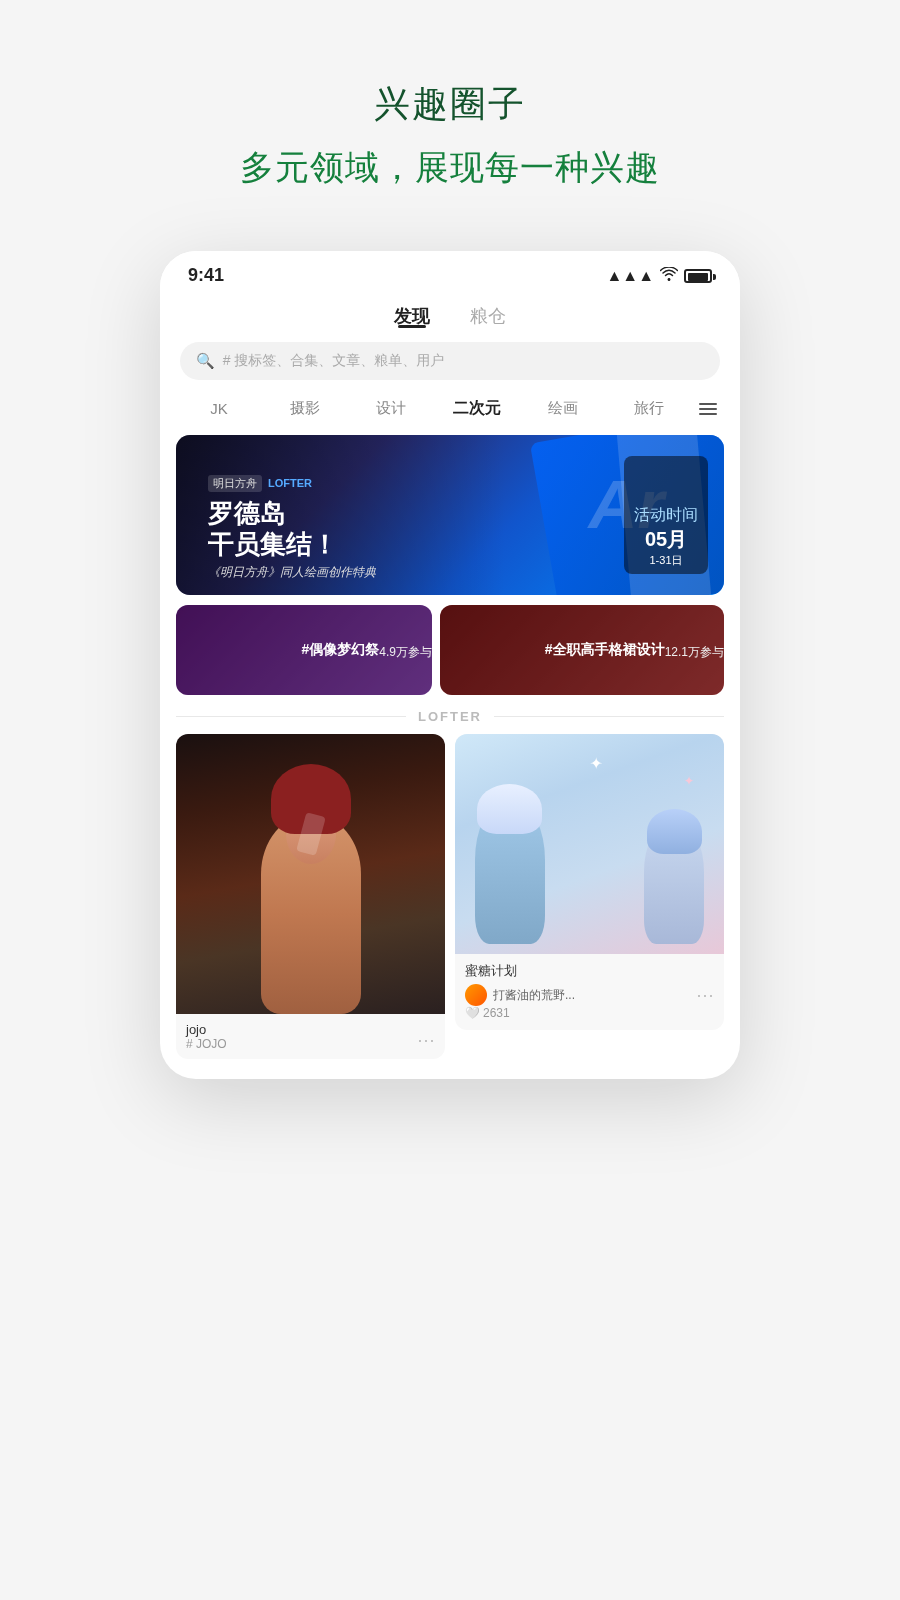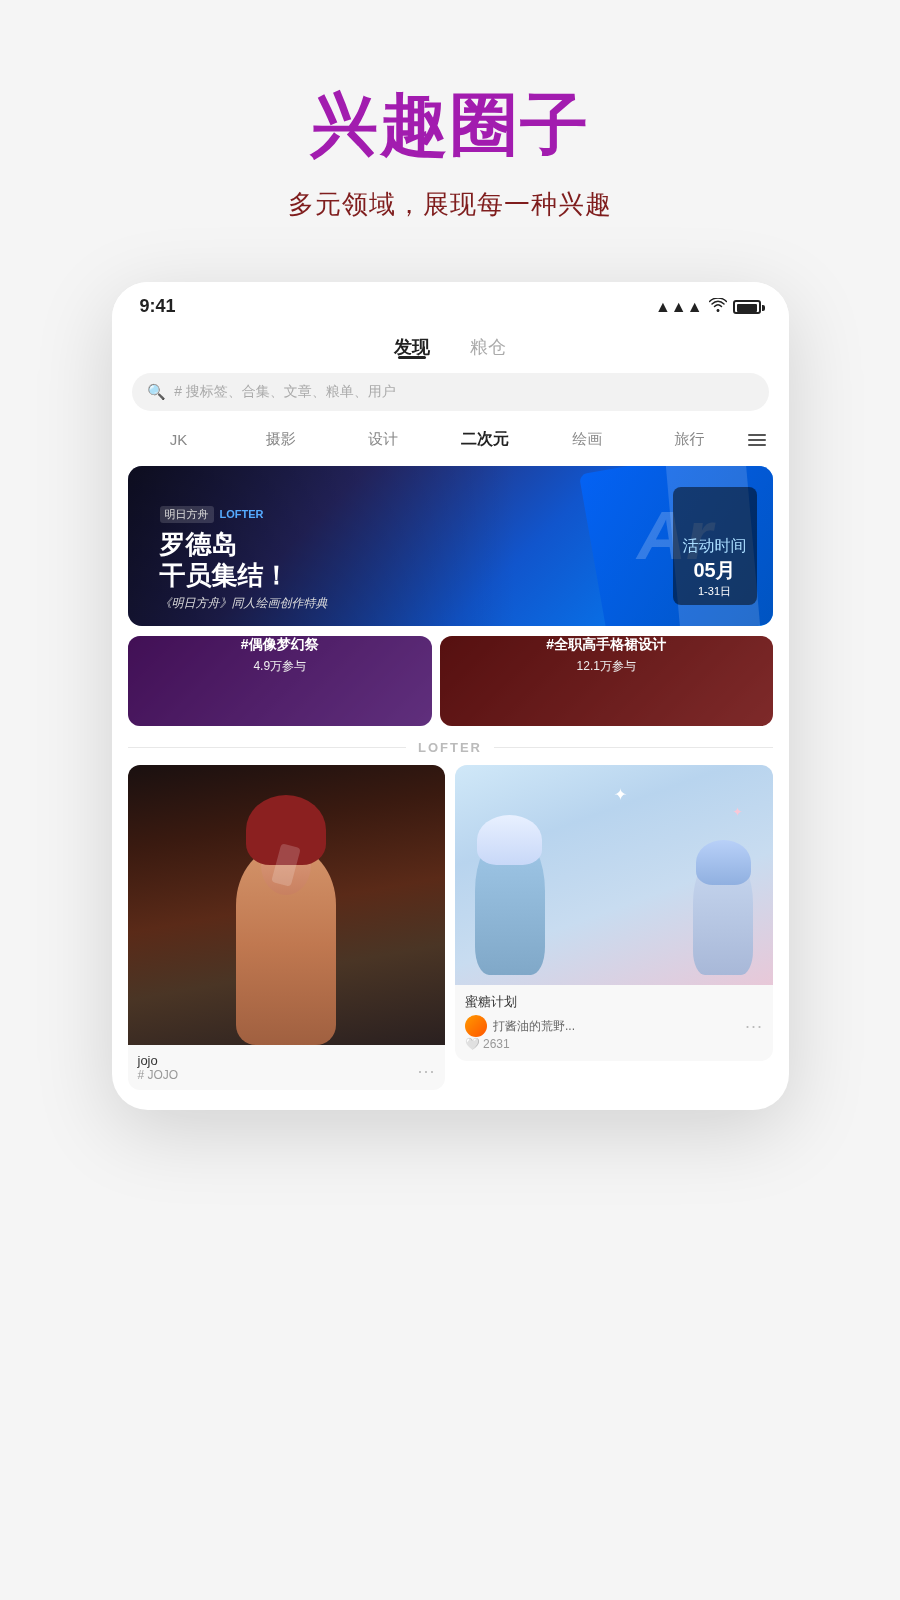--- a/index.html
+++ b/index.html
@@ -12,35 +12,35 @@
       flex-direction: column;
       align-items: center;
     }
 
     
     .page-header {
       text-align: center;
       padding: 80px 20px 30px;
     }
     .page-title {
-      font-size: 68px;
-      font-weight: 700;
-      color: #a21caf;
+      font-size: 36px;
+      font-weight: 400;
+      color: #14532d;
       letter-spacing: 2px;
     }
     .page-subtitle {
-      font-size: 26px;
-      color: #7f1d1d;
+      font-size: 34px;
+      color: #15803d;
       margin-top: 16px;
       letter-spacing: 1px;
     }
 
     
     .phone-frame {
-      width: 677px;
+      width: 580px;
       background: #fff;
       border-radius: 36px;
       box-shadow: 0 20px 80px rgba(0,0,0,0.15);
       overflow: hidden;
       margin-top: 30px;
     }
 
     
     .status-bar {
       display: flex;
@@ -246,23 +246,22 @@
       overflow: hidden;
       height: 90px;
       position: relative;
       cursor: pointer;
     }
     .tag-card-overlay {
       position: absolute;
       inset: 0;
       background: rgba(0,0,0,0.38);
       display: flex;
-      flex-direction: column;
-      align-items: center;
-      justify-content: flex-start;
+      align-items: center;
+      justify-content: flex-end;
     }
     .tag-card-name {
       color: #fff;
       font-size: 14px;
       font-weight: 700;
       text-align: center;
     }
     .tag-card-count {
       color: #eee;
       font-size: 12px;

